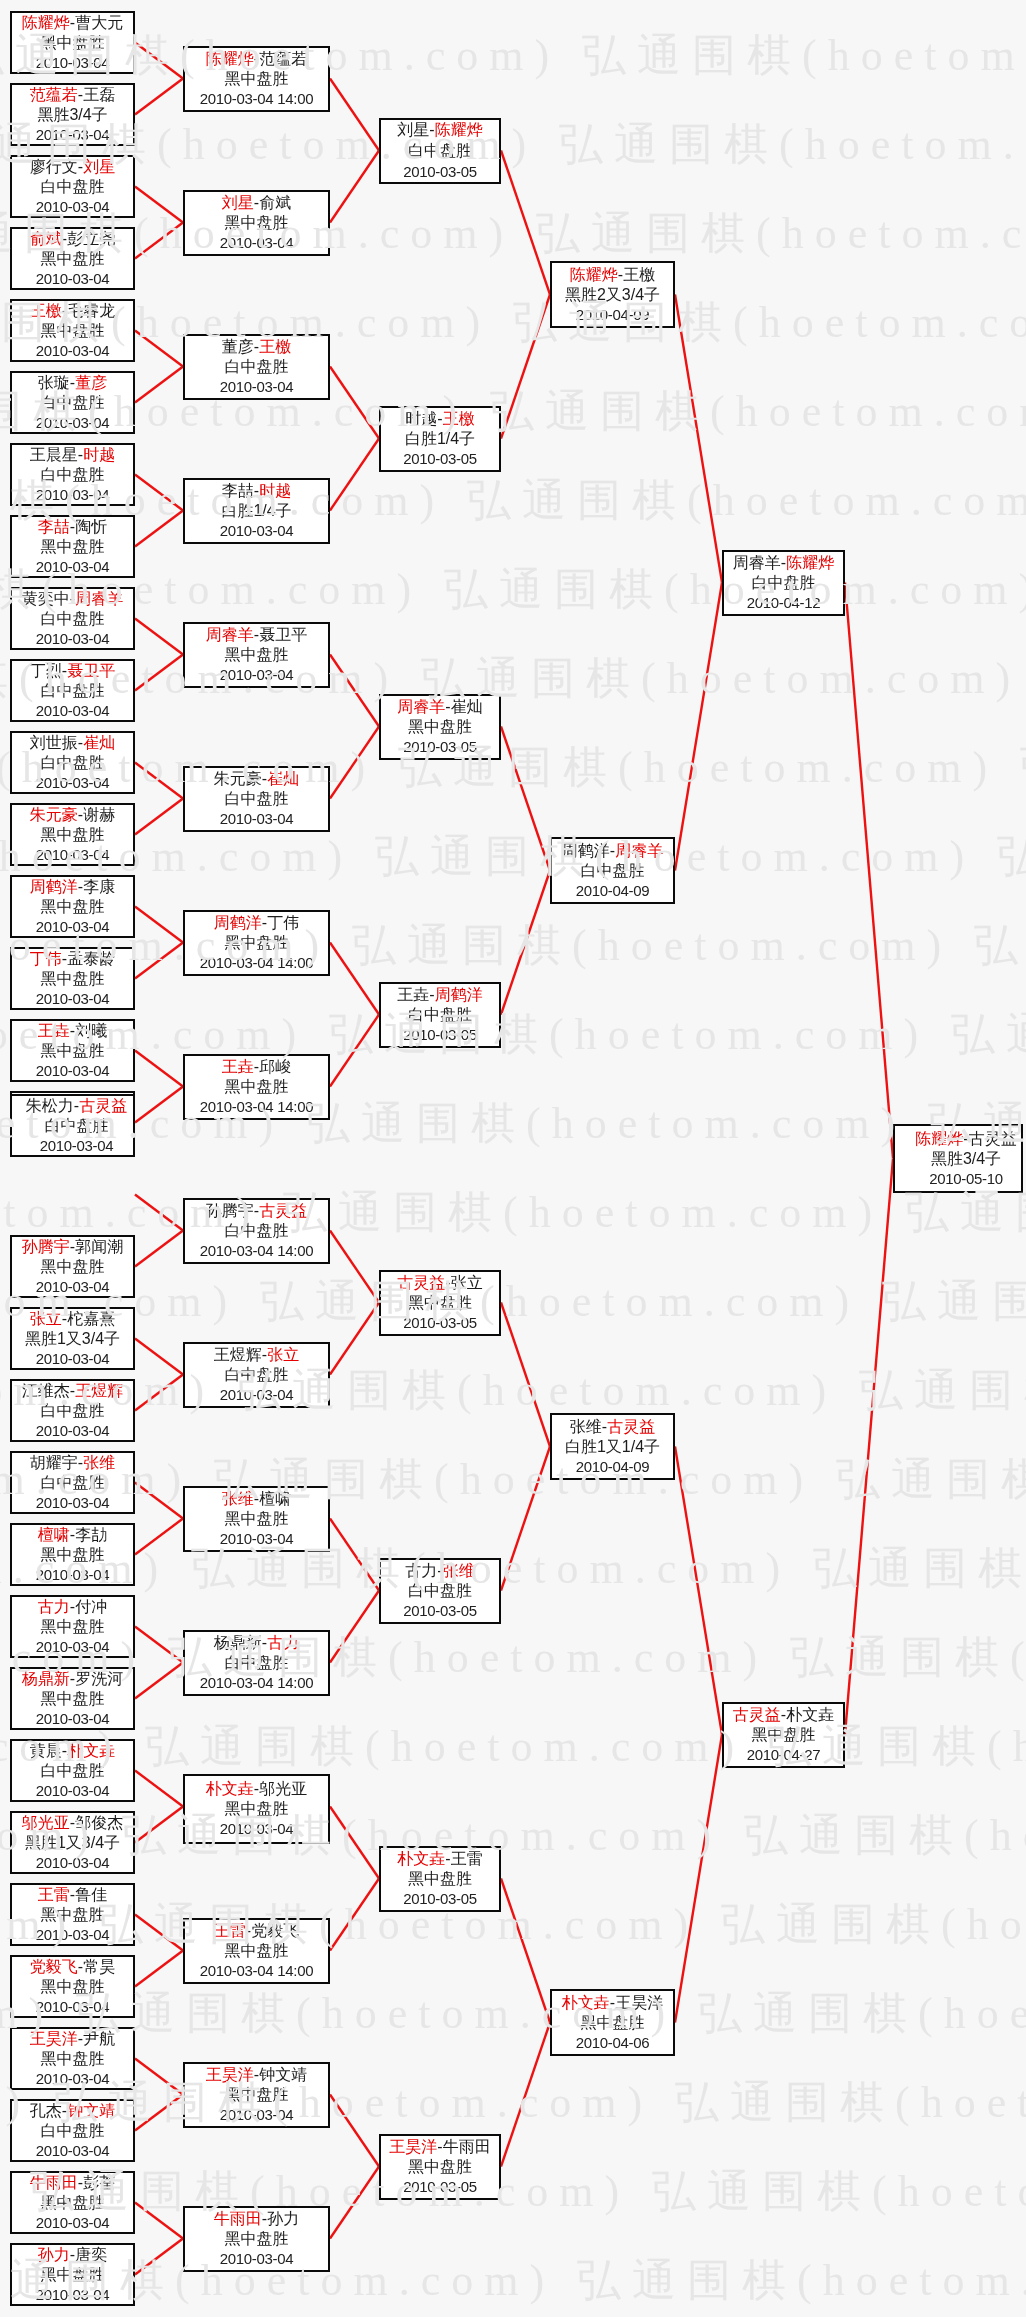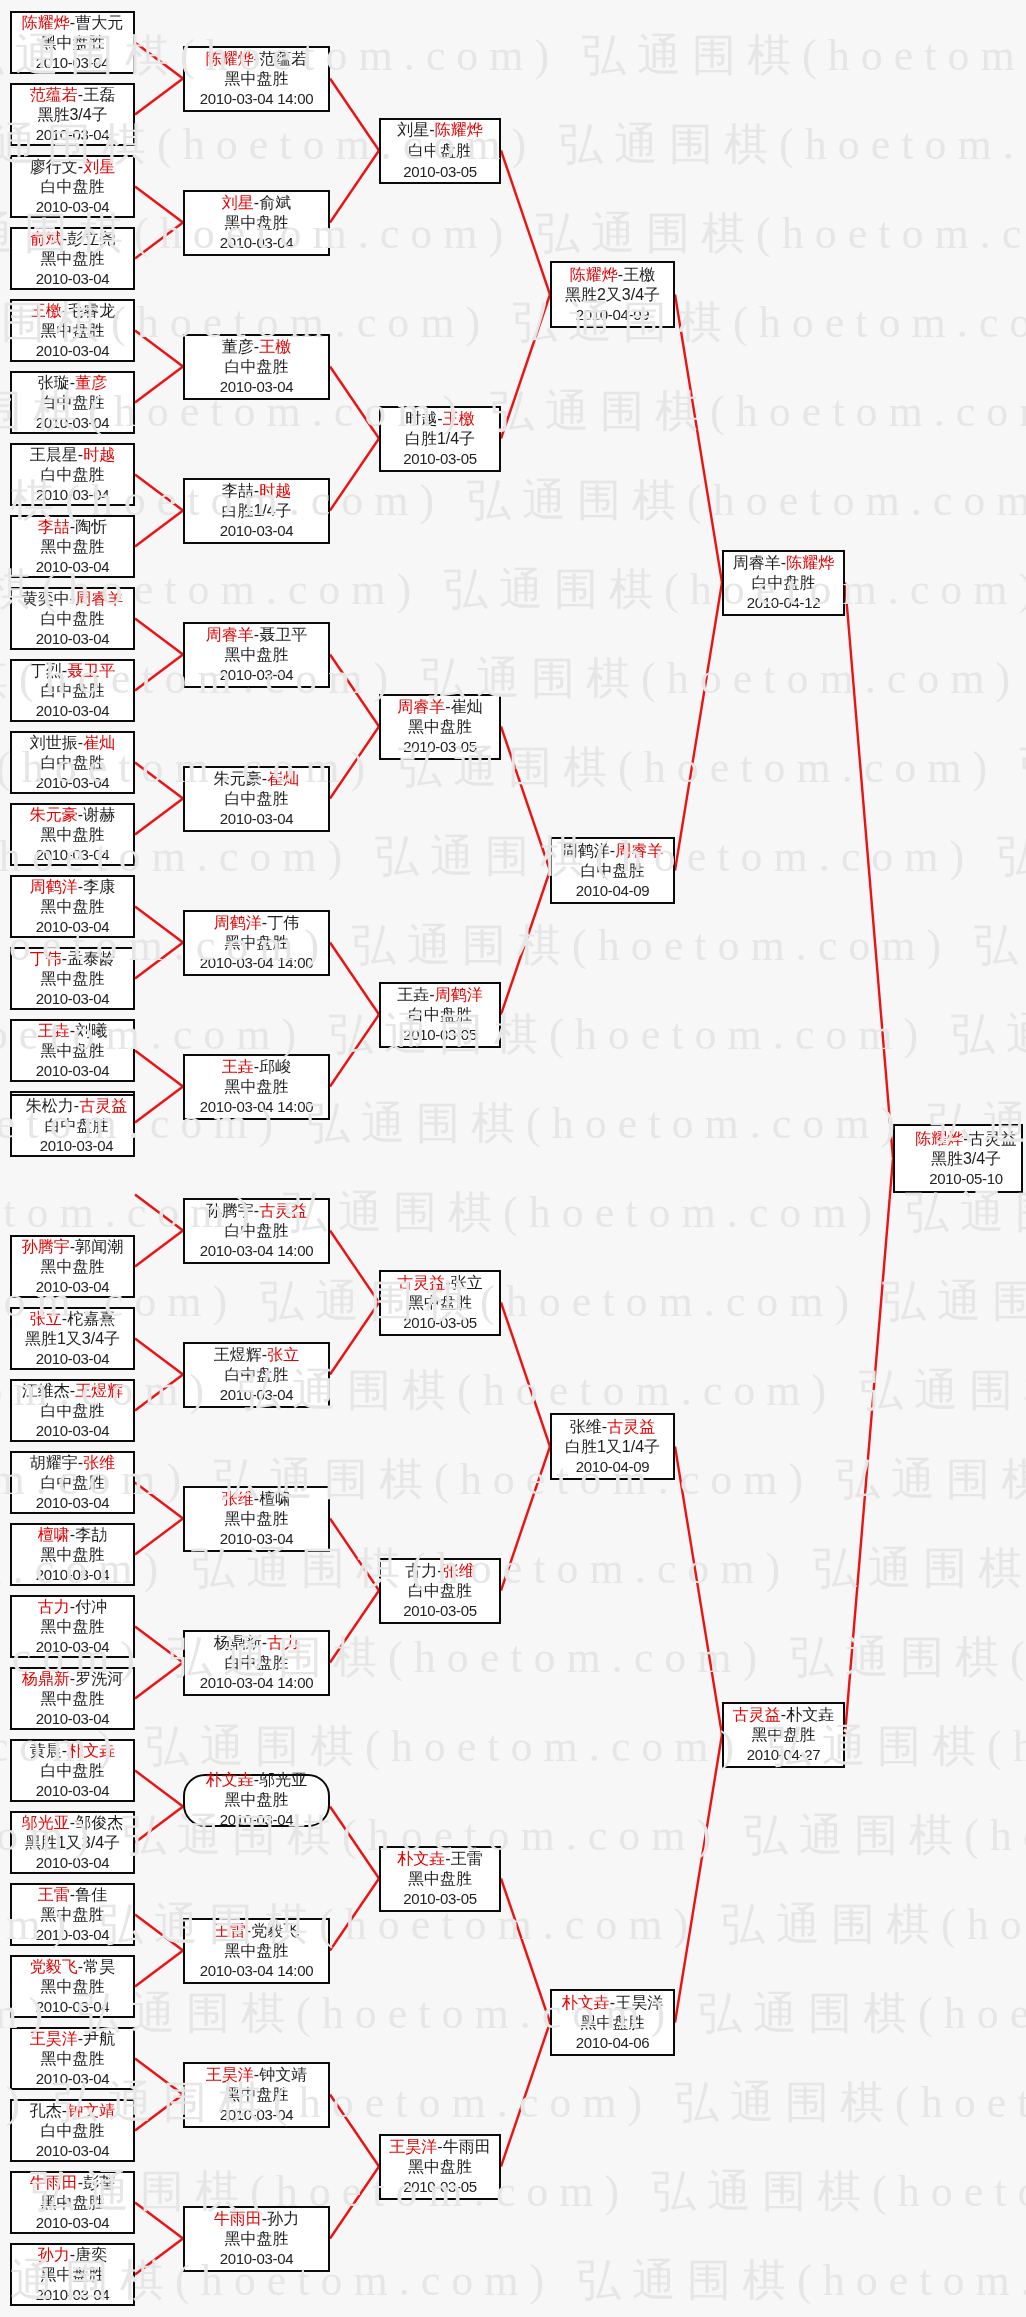--- a/index.html
+++ b/index.html
@@ -312,21 +312,21 @@
     <div class="box" style="left: 183px; top: 1485.5px; width: 147px; height: 66px;">
       <div class="t"><span class="win">张维</span><span>-</span><span>檀啸</span></div>
       <div class="r">黑中盘胜</div>
       <div class="d">2010-03-04</div>
     </div>
     <div class="box" style="left: 183px; top: 1629.5px; width: 147px; height: 66px;">
       <div class="t"><span>杨鼎新</span><span>-</span><span class="win">古力</span></div>
       <div class="r">白中盘胜</div>
       <div class="d">2010-03-04 14:00</div>
     </div>
-    <div class="box" style="left: 183px; top: 1773.5px; width: 147px; height: 53px; border-radius: 22px;">
+    <div class="box" style="left: 183px; top: 1773.5px; width: 147px; height: 70px;">
       <div class="t"><span class="win">朴文垚</span><span>-</span><span>邬光亚</span></div>
       <div class="r">黑中盘胜</div>
       <div class="d">2010-03-04</div>
     </div>
     <div class="box" style="left: 183px; top: 1917.5px; width: 147px; height: 66px;">
       <div class="t"><span class="win">王雷</span><span>-</span><span>党毅飞</span></div>
       <div class="r">黑中盘胜</div>
       <div class="d">2010-03-04 14:00</div>
     </div>
     <div class="box" style="left: 183px; top: 2061.5px; width: 147px; height: 66px;">

